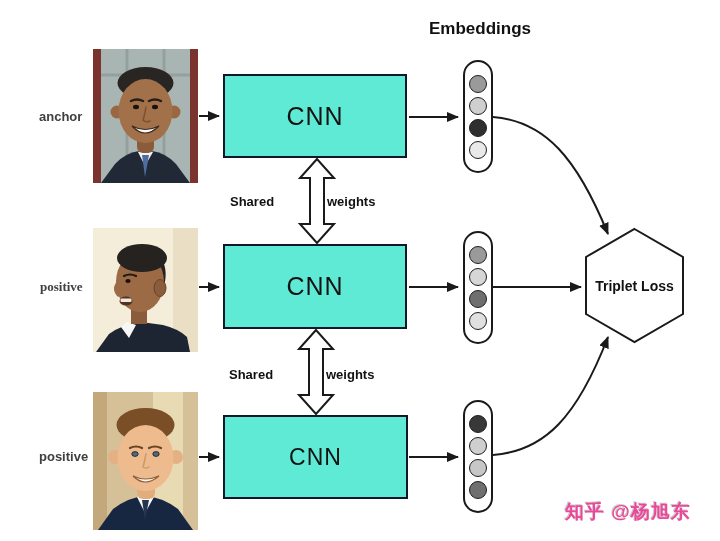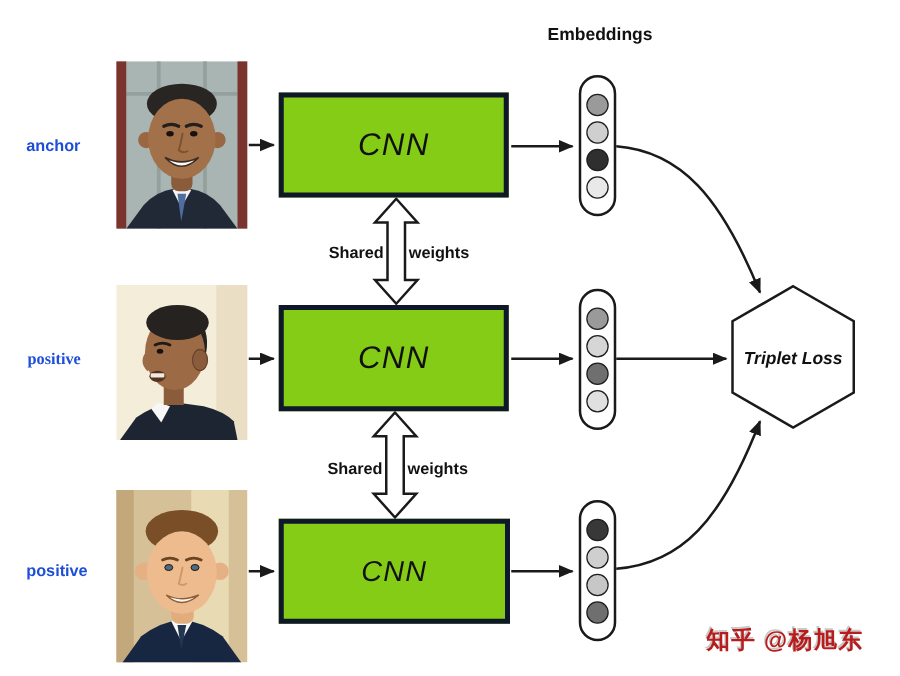--- a/index.html
+++ b/index.html
@@ -3,51 +3,51 @@
 <meta charset="utf-8">
 <style>
   html,body{margin:0;padding:0;background:#ffffff;}
   #canvas{
     position:relative;width:720px;height:541px;background:#ffffff;overflow:hidden;
     font-family:"Liberation Sans","DejaVu Sans",sans-serif;color:#111;
   }
   #overlay{position:absolute;left:0;top:0;width:720px;height:541px;z-index:1;}
   .diagram-title{
     position:absolute;left:425px;top:19px;width:110px;text-align:center;
-    font-size:14px;font-weight:bold;color:#111;white-space:nowrap;z-index:2;
+    font-size:17px;font-weight:bold;color:#111;white-space:nowrap;z-index:2;
   }
   .row-label{
-    position:absolute;font-size:13px;font-weight:bold;color:#1d4ed8;z-index:2;white-space:nowrap;
+    position:absolute;font-size:13px;font-weight:bold;color:#404040;z-index:2;white-space:nowrap;margin-left:18px;
   }
   .photo{position:absolute;z-index:2;line-height:0;}
   .cnn-box{
-    position:absolute;box-sizing:border-box;background:#84cc16;border:4px solid #0f172a;
-    display:flex;align-items:center;justify-content:center;z-index:2;font-style:italic;
+    position:absolute;box-sizing:border-box;background:#5eead4;border:2px solid #0f172a;
+    display:flex;align-items:center;justify-content:center;z-index:2;
   }
   .cnn-box span{font-size:25px;color:#111;letter-spacing:1px;}
   .capsule{
     position:absolute;box-sizing:border-box;width:30px;height:113px;background:#fff;
     border:2px solid #1a1a1a;border-radius:15px;display:flex;flex-direction:column;
     align-items:center;justify-content:center;gap:4px;z-index:2;
   }
   .dot{
     width:18px;height:18px;border-radius:50%;box-sizing:border-box;
     border:1.5px solid #1f1f1f;background:#ccc;
   }
   .sw-label{
     position:absolute;font-size:13px;font-weight:bold;color:#111;z-index:2;white-space:nowrap;
   }
-  .sw-left{width:77px;text-align:right;}
+  .sw-left{width:77px;}
   .loss-label{
     position:absolute;left:584px;top:278px;width:101px;text-align:center;
-    font-size:14px;font-weight:bold;color:#111;white-space:nowrap;z-index:2;font-style:italic;
+    font-size:14px;font-weight:bold;color:#111;white-space:nowrap;z-index:2;
   }
   .watermark{
     position:absolute;left:565px;top:499px;font-size:19px;font-weight:bold;
-    color:#b91c1c;text-shadow:-1px -1px 0 #c9c9c9;letter-spacing:1px;z-index:2;white-space:nowrap;
+    color:#ec4899;text-shadow:-1px -1px 0 #c9c9c9;letter-spacing:1px;z-index:2;white-space:nowrap;
   }
 </style>
 </head>
 <body>
 
 <div id="canvas">
 
   <svg id="overlay" viewBox="0 0 720 541">
     <defs>
       <marker id="ah" markerUnits="userSpaceOnUse" markerWidth="13" markerHeight="11" refX="11" refY="5" orient="auto">

